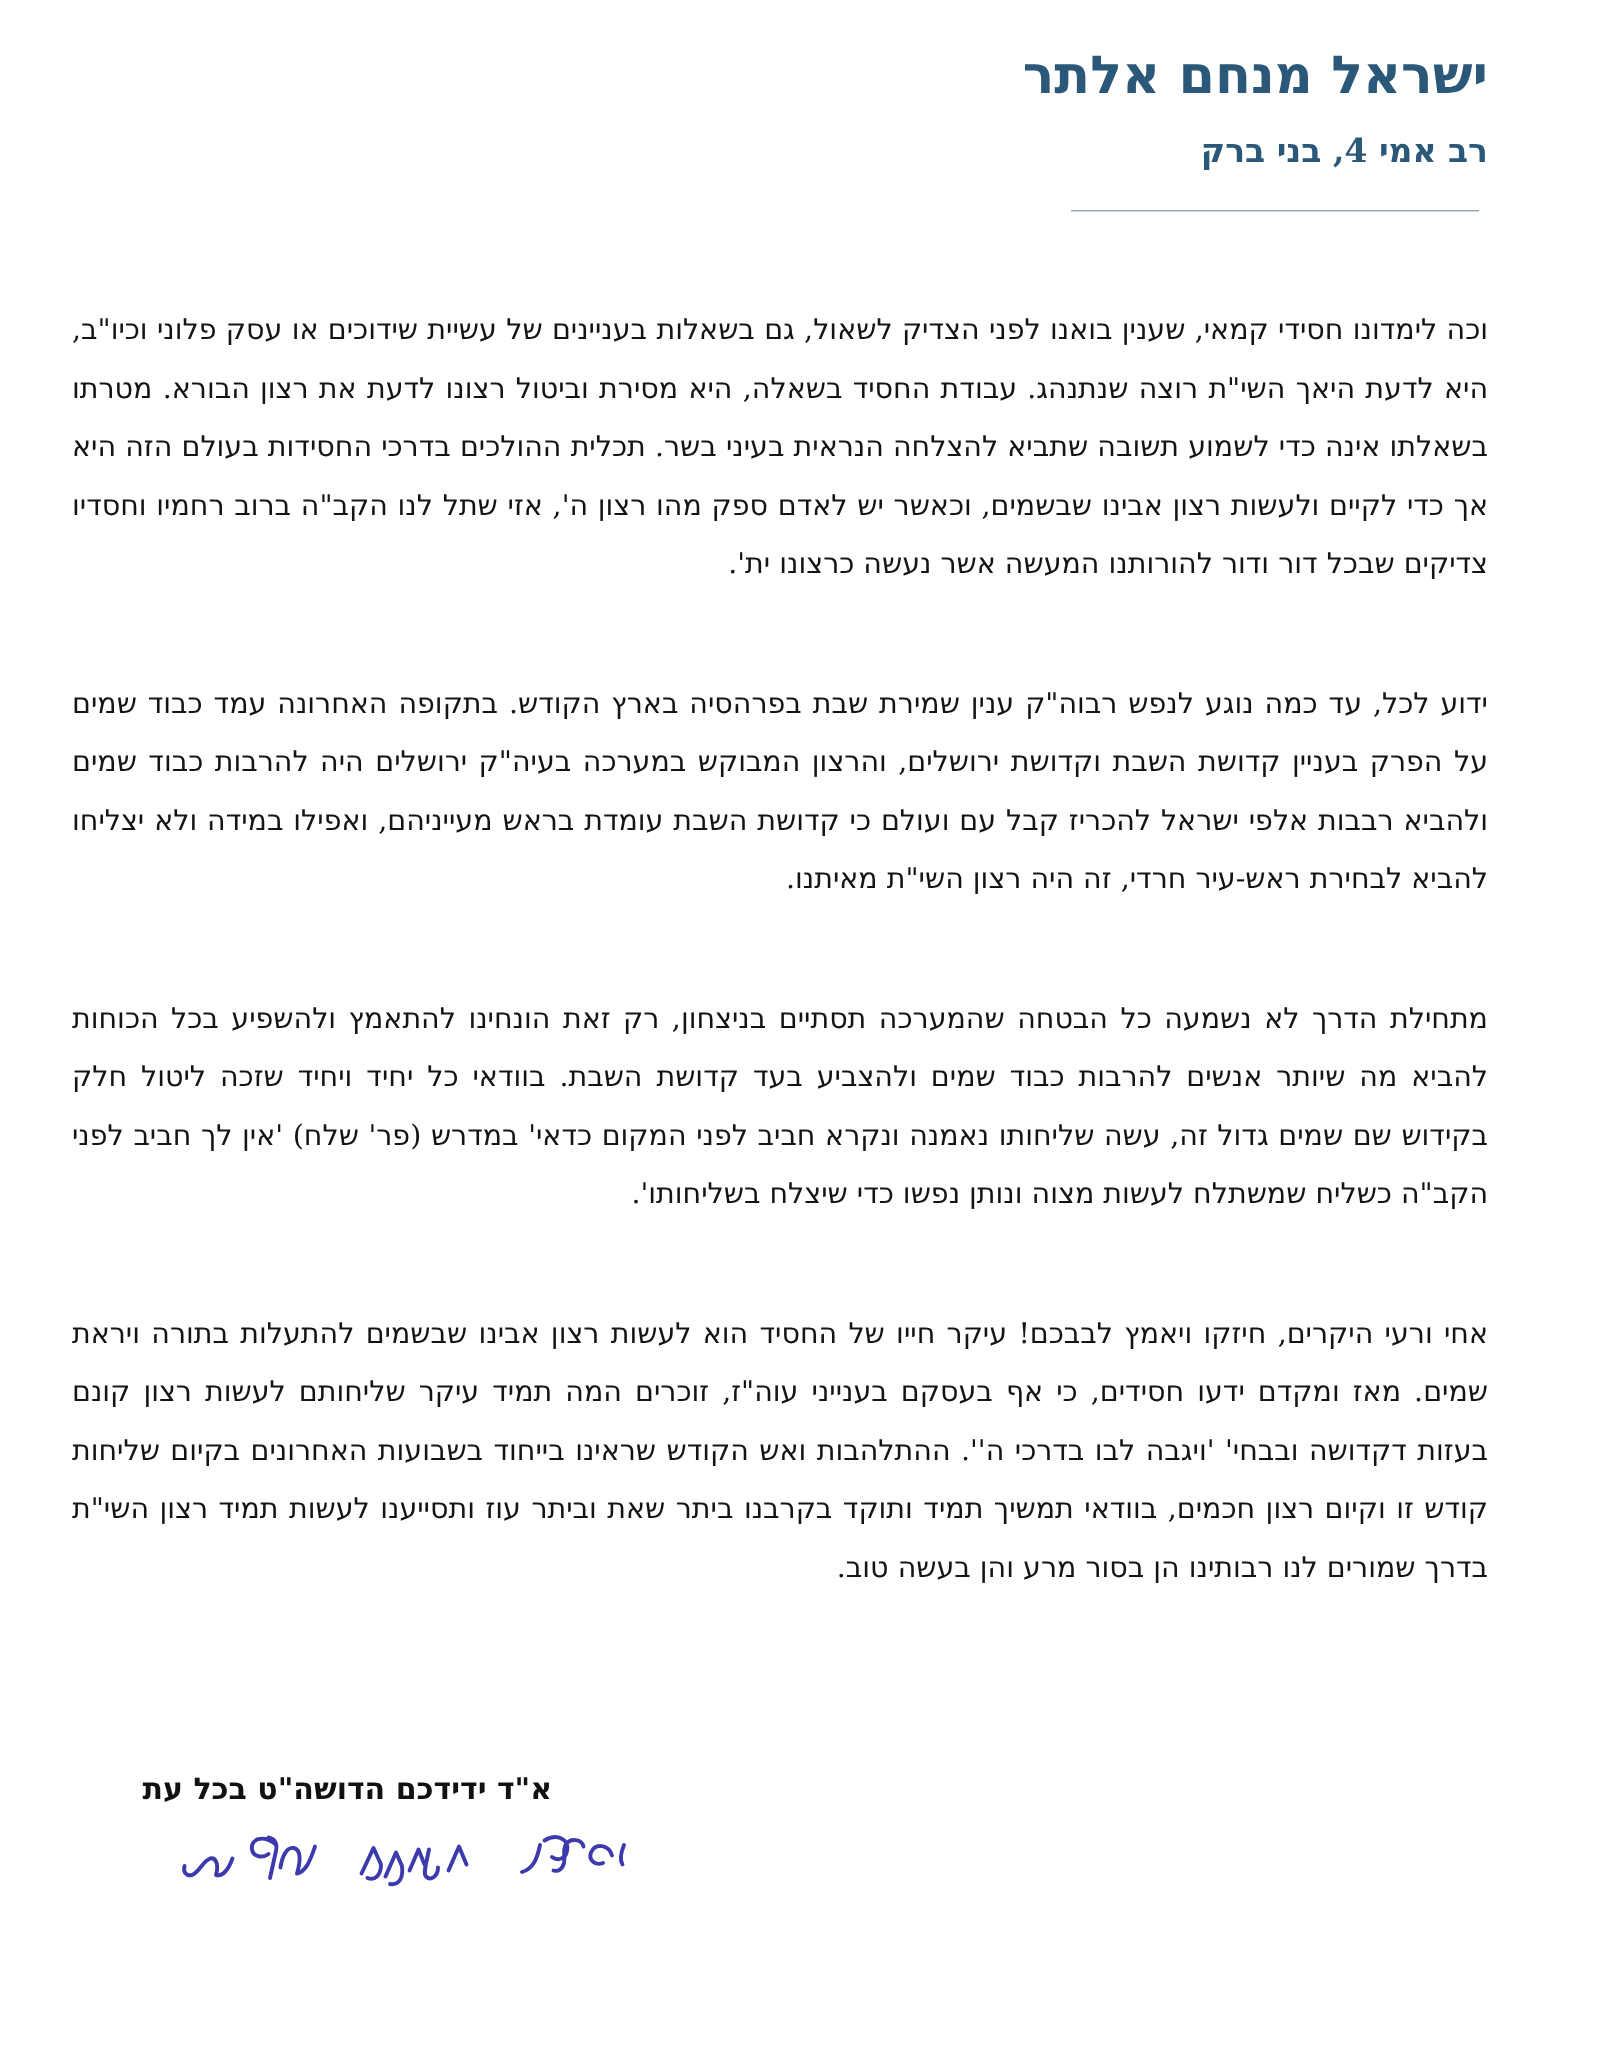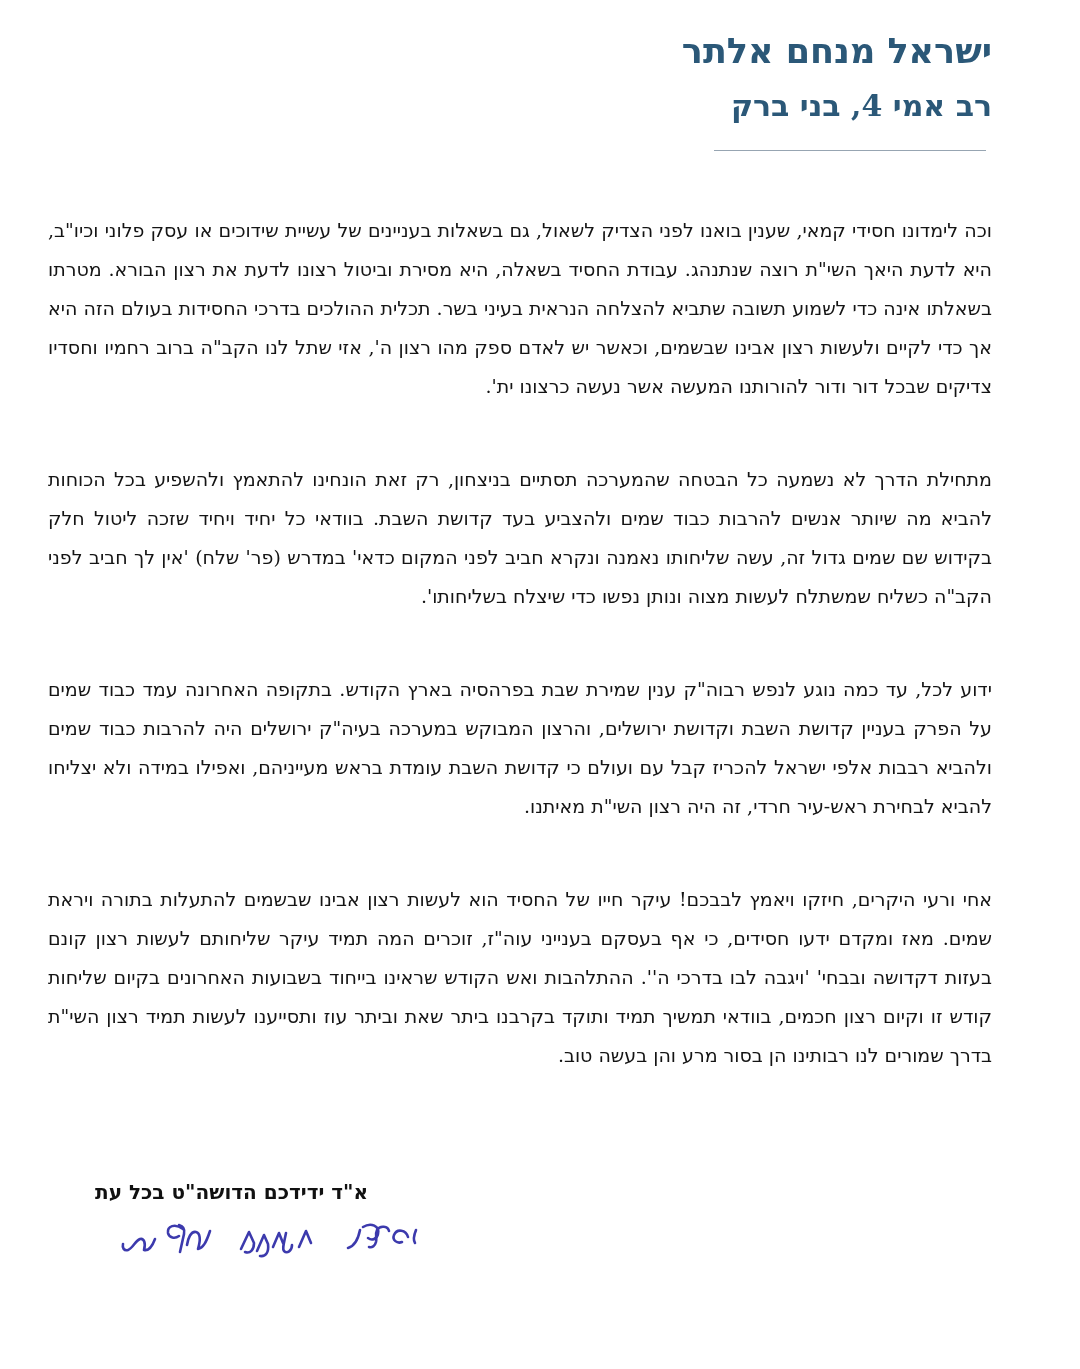--- a/index.html
+++ b/index.html
@@ -18,21 +18,21 @@
     direction: rtl;
   }
   .letterhead { text-align: right; }
   .letterhead-name {
     font-size: 35px;
     font-weight: bold;
     color: #2b5878;
     line-height: 1.2;
   }
   .letterhead-address {
-    font-size: 30px;
+    font-size: 22px;
     font-weight: bold;
     color: #2b5878;
     margin-top: 16px;
     line-height: 1.2;
   }
   .divider {
     width: 272px;
     height: 0;
     border-top: 1px solid #97a5b2;
     margin: 26px 6px 0 auto; 
@@ -71,22 +71,22 @@
 <div class="page">
 
   <div class="letterhead">
     <div class="letterhead-name">ישראל מנחם אלתר</div>
     <div class="letterhead-address">רב אמי 4, בני ברק</div>
     <div class="divider"></div>
   </div>
 
   <div class="letter-body">
     <p>וכה לימדונו חסידי קמאי, שענין בואנו לפני הצדיק לשאול, גם בשאלות בעניינים של עשיית שידוכים או עסק פלוני וכיו"ב, היא לדעת היאך השי"ת רוצה שנתנהג. עבודת החסיד בשאלה, היא מסירת וביטול רצונו לדעת את רצון הבורא. מטרתו בשאלתו אינה כדי לשמוע תשובה שתביא להצלחה הנראית בעיני בשר. תכלית ההולכים בדרכי החסידות בעולם הזה היא אך כדי לקיים ולעשות רצון אבינו שבשמים, וכאשר יש לאדם ספק מהו רצון ה', אזי שתל לנו הקב"ה ברוב רחמיו וחסדיו צדיקים שבכל דור ודור להורותנו המעשה אשר נעשה כרצונו ית'.</p>
+    <p>ידוע לכל, עד כמה נוגע לנפש רבוה"ק ענין שמירת שבת בפרהסיה בארץ הקודש. בתקופה האחרונה עמד כבוד שמים על הפרק בעניין קדושת השבת וקדושת ירושלים, והרצון המבוקש במערכה בעיה"ק ירושלים היה להרבות כבוד שמים ולהביא רבבות אלפי ישראל להכריז קבל עם ועולם כי קדושת השבת עומדת בראש מעייניהם, ואפילו במידה ולא יצליחו להביא לבחירת ראש-עיר חרדי, זה היה רצון השי"ת מאיתנו.</p>
     <p>מתחילת הדרך לא נשמעה כל הבטחה שהמערכה תסתיים בניצחון, רק זאת הונחינו להתאמץ ולהשפיע בכל הכוחות להביא מה שיותר אנשים להרבות כבוד שמים ולהצביע בעד קדושת השבת. בוודאי כל יחיד ויחיד שזכה ליטול חלק בקידוש שם שמים גדול זה, עשה שליחותו נאמנה ונקרא חביב לפני המקום כדאי' במדרש (פר' שלח) 'אין לך חביב לפני הקב"ה כשליח שמשתלח לעשות מצוה ונותן נפשו כדי שיצלח בשליחותו'.</p>
-    <p>ידוע לכל, עד כמה נוגע לנפש רבוה"ק ענין שמירת שבת בפרהסיה בארץ הקודש. בתקופה האחרונה עמד כבוד שמים על הפרק בעניין קדושת השבת וקדושת ירושלים, והרצון המבוקש במערכה בעיה"ק ירושלים היה להרבות כבוד שמים ולהביא רבבות אלפי ישראל להכריז קבל עם ועולם כי קדושת השבת עומדת בראש מעייניהם, ואפילו במידה ולא יצליחו להביא לבחירת ראש-עיר חרדי, זה היה רצון השי"ת מאיתנו.</p>
     <p>אחי ורעי היקרים, חיזקו ויאמץ לבבכם! עיקר חייו של החסיד הוא לעשות רצון אבינו שבשמים להתעלות בתורה ויראת שמים. מאז ומקדם ידעו חסידים, כי אף בעסקם בענייני עוה"ז, זוכרים המה תמיד עיקר שליחותם לעשות רצון קונם בעזות דקדושה ובבחי' 'ויגבה לבו בדרכי ה''. ההתלהבות ואש הקודש שראינו בייחוד בשבועות האחרונים בקיום שליחות קודש זו וקיום רצון חכמים, בוודאי תמשיך תמיד ותוקד בקרבנו ביתר שאת וביתר עוז ותסייענו לעשות תמיד רצון השי"ת בדרך שמורים לנו רבותינו הן בסור מרע והן בעשה טוב.</p>
   </div>
 
   <div class="sig-block">
     <div class="closing">א"ד ידידכם הדושה"ט בכל עת</div>
     <div class="signature" aria-label="handwritten signature" style="color: rgb(60, 58, 173);">
       <svg width="310" height="62" viewBox="0 0 310 62" fill="none" stroke="currentColor" stroke-width="2.6" stroke-linecap="round" stroke-linejoin="round">
 
         <path d="M303,14 c-2,5 -3,10 -1,13"></path>
         <path d="M295,21 c-2,-7 -11,-9 -14,-2 c-2,5 3,9 8,7"></path>

